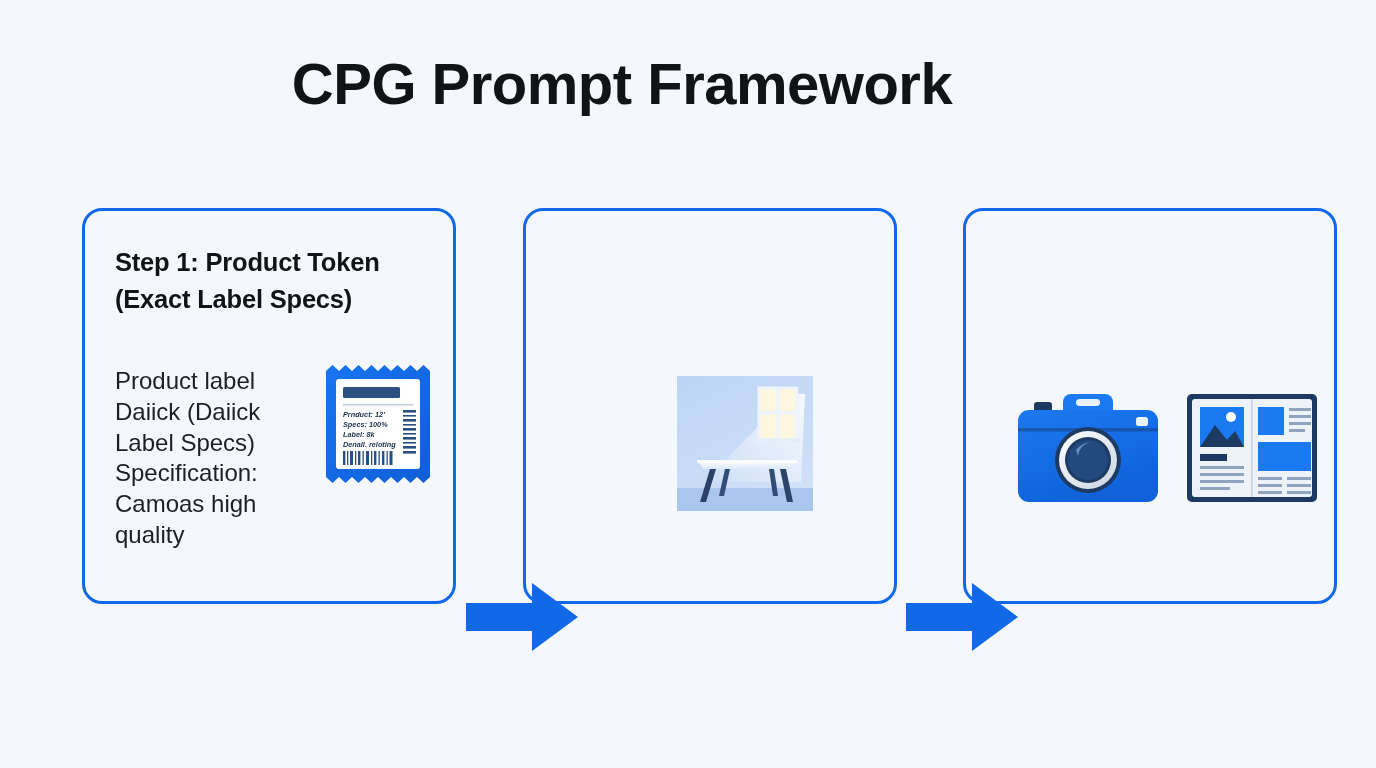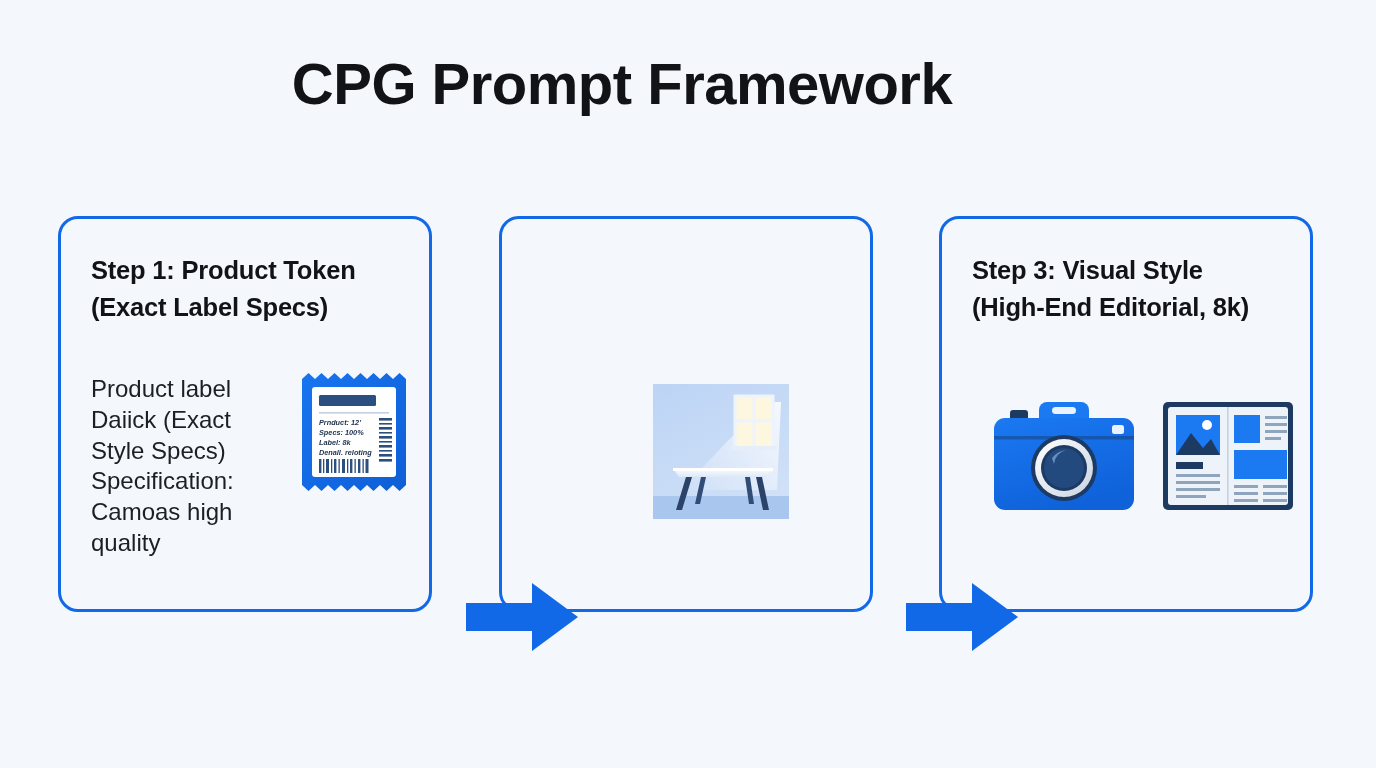--- a/index.html
+++ b/index.html
@@ -31,27 +31,28 @@
   .flow {
     position: absolute;
     top: 208px;
     left: 58px;
     width: 1262px;
     height: 402px;
   }
 
   .card {
     position: absolute;
-    top: 8px;
+    top: 0;
     width: 374px;
     height: 396px;
     box-sizing: border-box;
     border: 3px solid #1269e8;
     border-radius: 20px;
     background: #f4f7fb;
+    margin-left: 24px;
   }
   .card-1 { left: 0px; }
   .card-2 { left: 441px; }
   .card-3 { left: 881px; }
 
   .card-heading {
     position: absolute;
     left: 30px;
     top: 33px;
     width: 310px;
@@ -95,21 +96,21 @@
 </style>
 </head>
 <body>
 
 <div id="page-title">CPG Prompt Framework</div>
 
 <div class="flow">
 
   <div class="card card-1">
     <div class="card-heading">Step 1: Product Token (Exact Label Specs)</div>
-    <div class="card-body">Product label Daiick (Exact Style Specs) Specification: Camoas high quality</div>
+    <div class="card-body">Product label Daiick (Daiick Label Specs) Specification: Camoas high quality</div>
 
     <div class="icon-slot icon-receipt">
       <svg viewBox="0 0 110 122" xmlns="http://www.w3.org/2000/svg">
         <defs>
           <linearGradient id="recG" x1="0" y1="0" x2="1" y2="1">
             <stop offset="0" stop-color="#1775f0"></stop>
             <stop offset="1" stop-color="#0f5ed6"></stop>
           </linearGradient>
         </defs>
         <path d="M3 8 l6.5 -6 l6.5 6 l6.5 -6 l6.5 6 l6.5 -6 l6.5 6 l6.5 -6 l6.5 6 l6.5 -6 l6.5 6 l6.5 -6 l6.5 6 l6.5 -6 l6.5 6 l6.5 -6 L107 8 L107 114 l-6.5 6 l-6.5 -6 l-6.5 6 l-6.5 -6 l-6.5 6 l-6.5 -6 l-6.5 6 l-6.5 -6 l-6.5 6 l-6.5 -6 l-6.5 6 l-6.5 -6 l-6.5 6 l-6.5 -6 l-6.5 6 L3 114 Z" fill="url(#recG)"></path>
@@ -190,21 +191,20 @@
         <rect x="20" y="84" width="100" height="3" fill="#ffffff"></rect>
         <polygon points="33,93 39,93 29,126 23,126" fill="#2c4369"></polygon>
         <polygon points="103,93 109,93 116,126 110,126" fill="#2c4369"></polygon>
         <polygon points="48,93 53,93 47,120 42,120" fill="#314c77"></polygon>
         <polygon points="92,93 97,93 101,120 96,120" fill="#314c77"></polygon>
       </svg>
     </div>
   </div>
 
   <div class="card card-3">
-    <div class="card-heading">Step 3: Visual Style (High-End Editorial, 8k)</div>
 
     <div class="icon-slot icon-camera">
       <svg viewBox="0 0 148 118" xmlns="http://www.w3.org/2000/svg">
         <defs>
           <linearGradient id="camG" x1="0" y1="0" x2="0.4" y2="1">
             <stop offset="0" stop-color="#1b79f2"></stop>
             <stop offset="1" stop-color="#0f62da"></stop>
           </linearGradient>
           <linearGradient id="ringG" x1="0" y1="0" x2="1" y2="1">
             <stop offset="0" stop-color="#ffffff"></stop>

